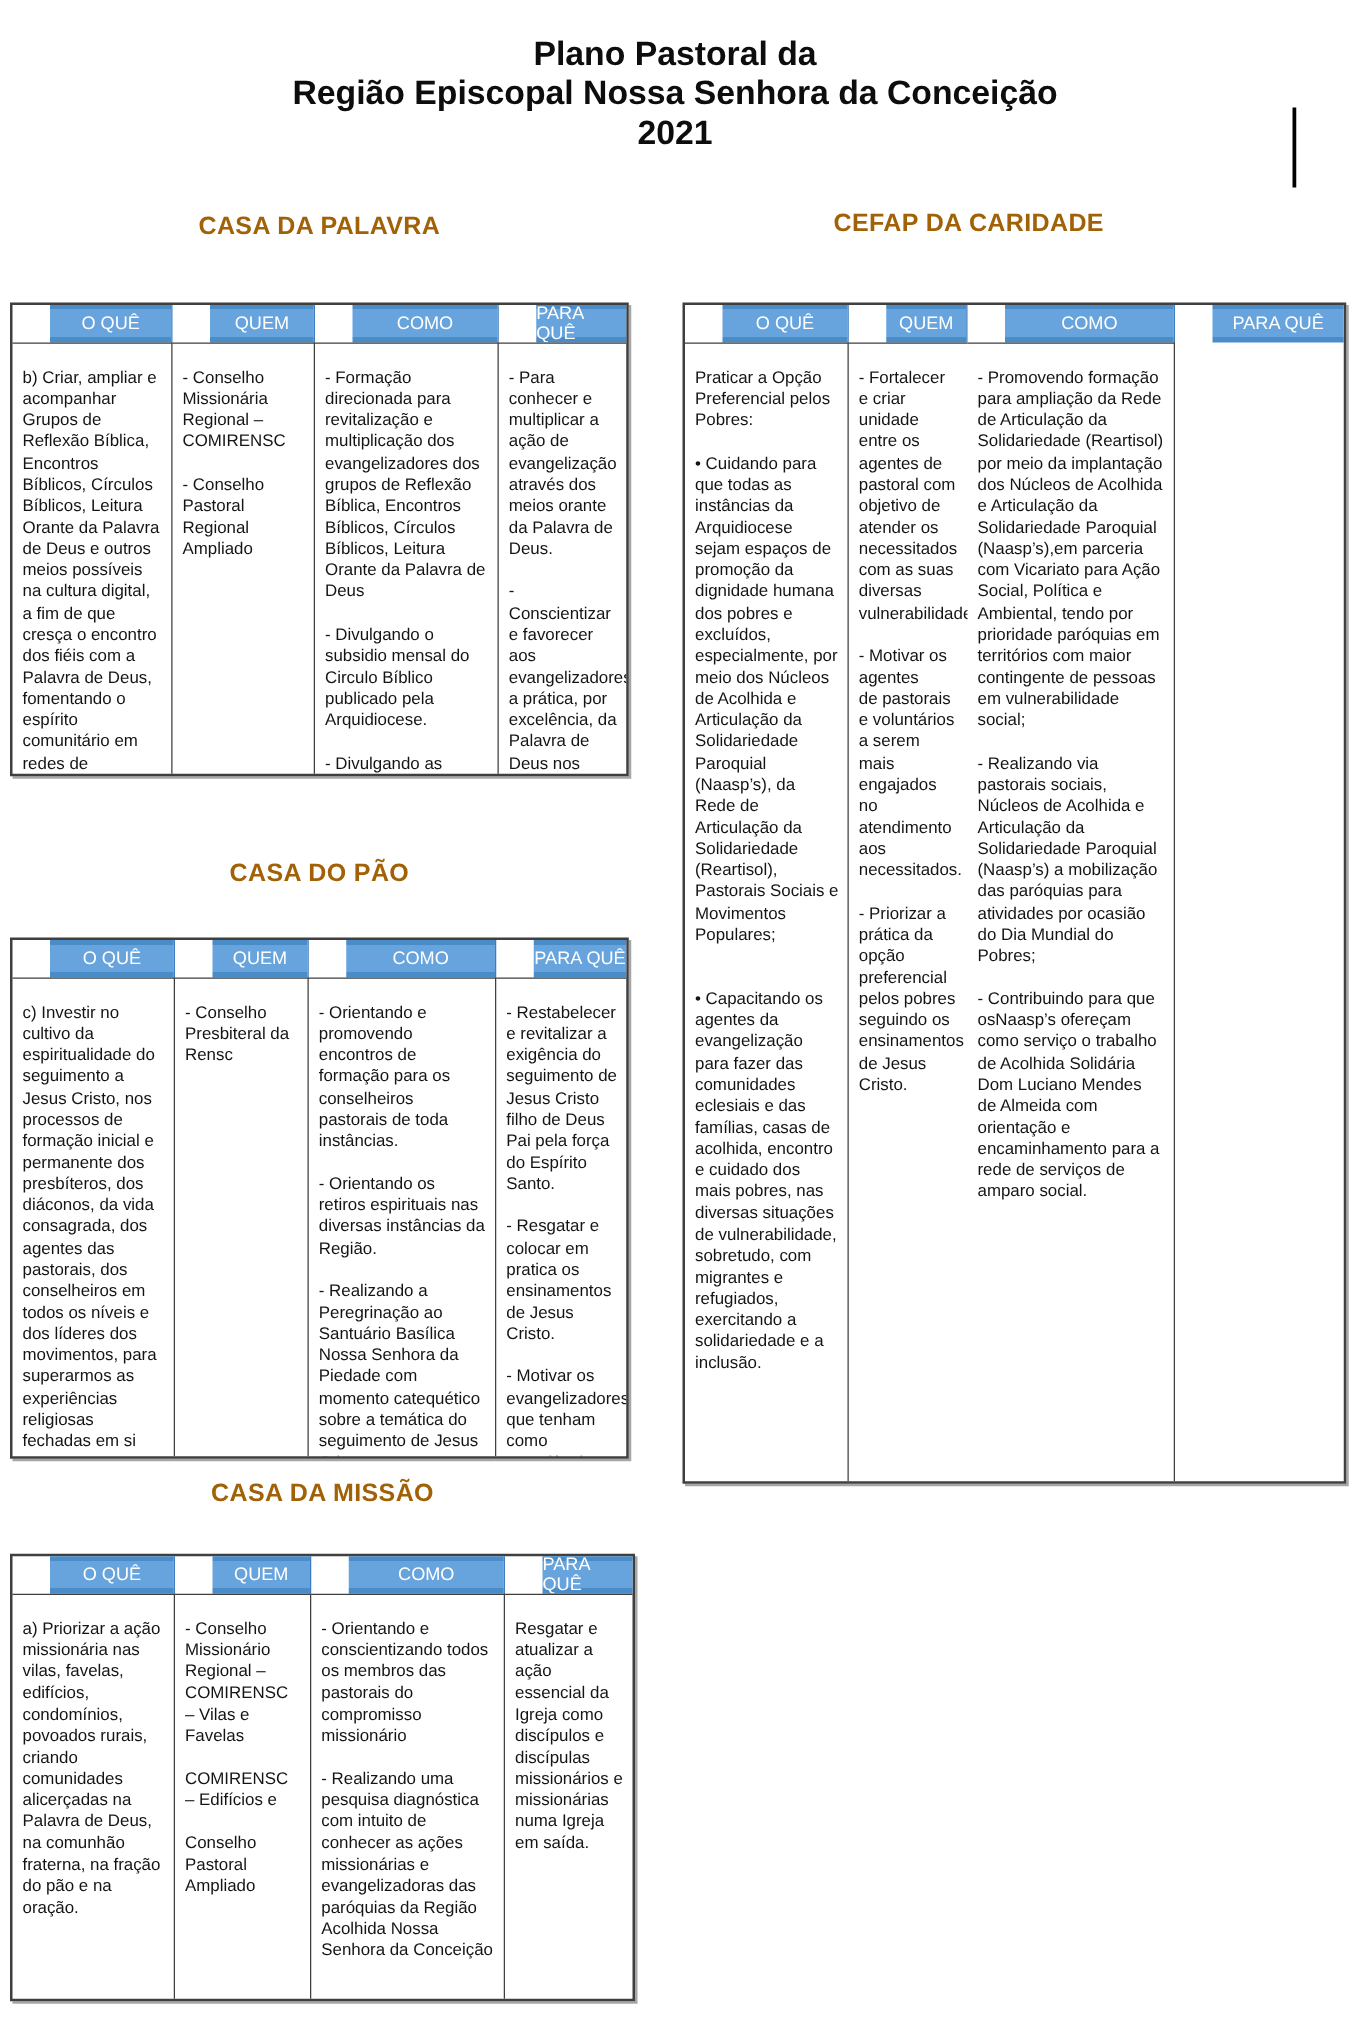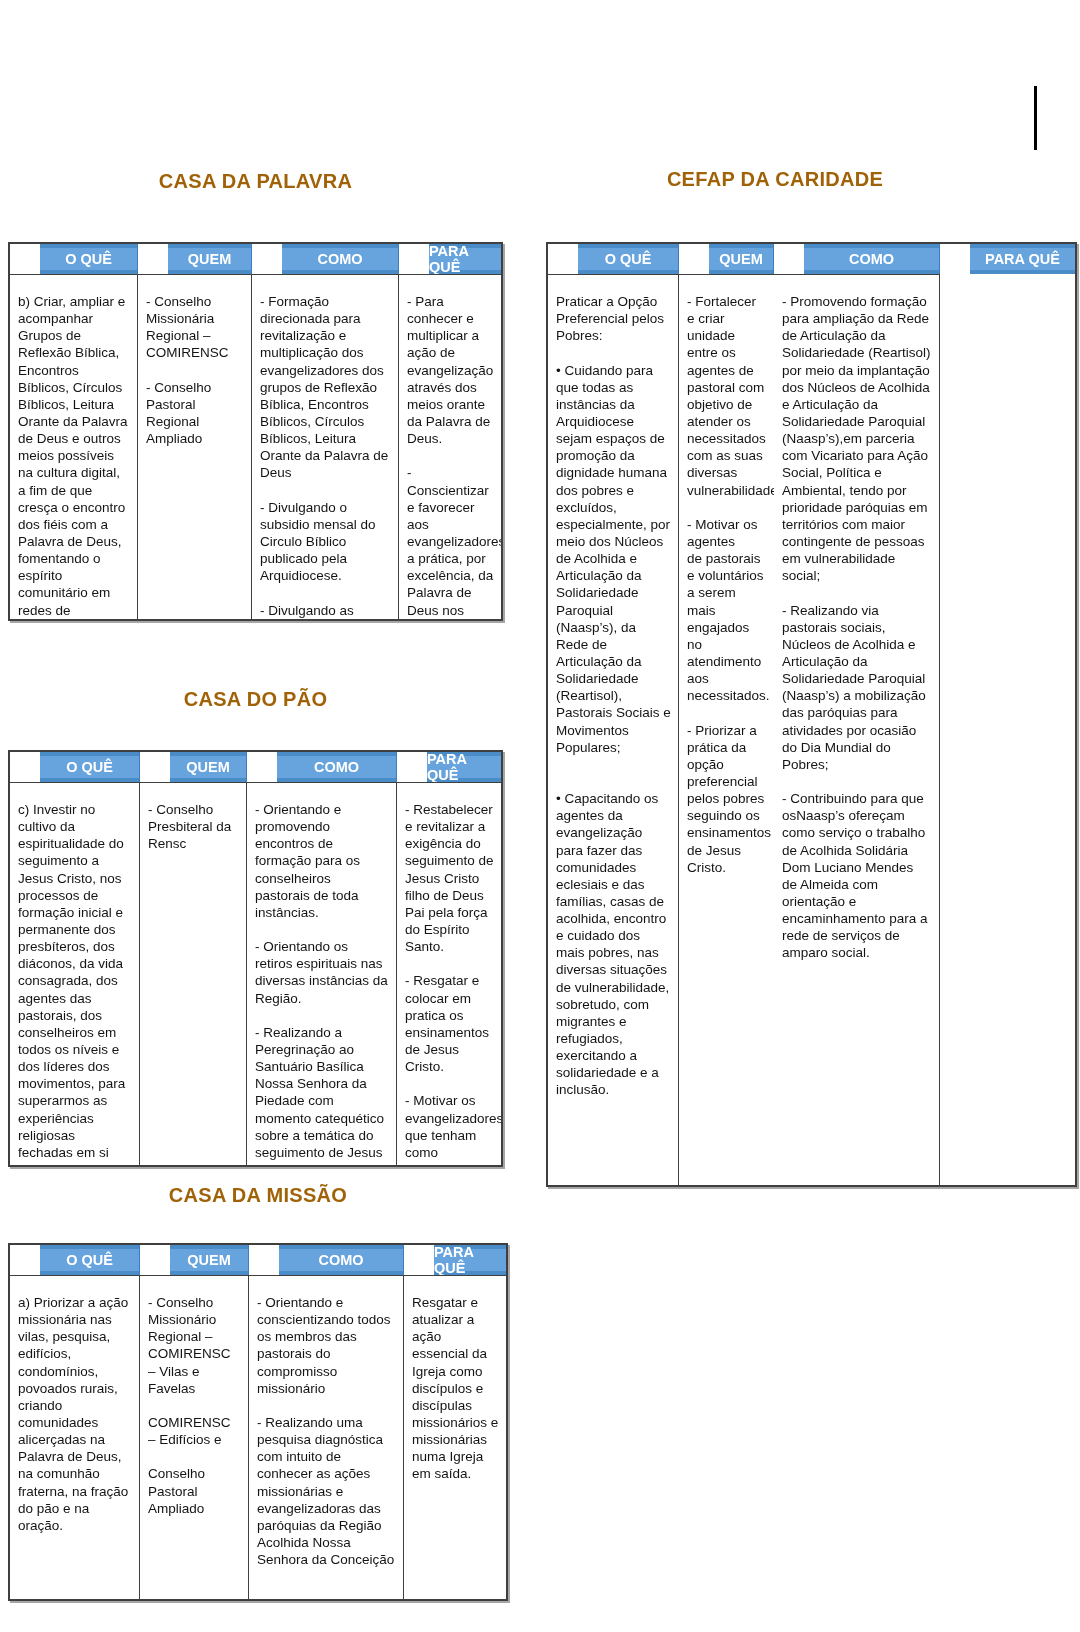--- a/index.html
+++ b/index.html
@@ -15,38 +15,43 @@
     position:absolute;font-weight:bold;font-size:20px;color:#a16207;
     text-align:center;letter-spacing:0.3px;white-space:nowrap;
   }
   .edge-line{position:absolute;left:1034px;top:86px;width:3px;height:64px;background:#000;}
   .tbl{
     position:absolute;display:grid;box-sizing:border-box;background:#fff;
     border:2px solid #3f3f3f;box-shadow:2px 2px 0 #a6a6a6;
   }
   .hcell{
     background:linear-gradient(180deg,#4a8cc7 0%,#4a8cc7 12%,#67a3dd 12%,#67a3dd 86%,#4a8cc7 86%,#4a8cc7 100%);
-    color:#ffffff;font-weight:bold;font-size:14.5px;
+    color:#ffffff;font-weight:normal;font-size:14.5px;
     display:flex;align-items:center;justify-content:center;
     border-right:1px solid #3d7dbf;overflow:hidden;margin-left:30px;
   }
   .hcell.last{border-right:none;}
   .bcell{
     border-top:1px solid #3f3f3f;border-right:1px solid #3f3f3f;
     padding:18px 7px 8px 8px;font-size:13.5px;line-height:1.27;
     white-space:pre-line;overflow:hidden;box-sizing:border-box;color:#141414;
   }
   .bcell.last{border-right:none;}
   .bcell.center{}
 </style>
 </head>
 <body>
 
 <div class="page">
 
+  <div class="doc-title">
+    <div>Plano Pastoral da</div>
+    <div>Região Episcopal Nossa Senhora da Conceição</div>
+    <div>2021</div>
+  </div>
 
   <div class="edge-line"></div>
 
   <div class="sec-heading" style="left:8px;width:495px;top:170px;">CASA DA PALAVRA</div>
 
   <div class="sec-heading" style="left:510px;width:530px;top:168px;">CEFAP DA CARIDADE</div>
 
   <div class="sec-heading" style="left:8px;width:495px;top:688px;">CASA DO PÃO</div>
 
   <div class="sec-heading" style="left:8px;width:500px;top:1184px;">CASA DA MISSÃO</div>
@@ -111,21 +116,21 @@
 - Resgatar e colocar em pratica os ensinamentos de Jesus Cristo.
 
 - Motivar os evangelizadores que tenham como experiência o seguimento de Jesus Cristo.</div>
   </div>
 
   <div class="tbl" style="left:8px;top:1243px;width:500px;height:358px;grid-template-columns:130px 109px 155px 1fr;grid-template-rows:30px 1fr;">
     <div class="hcell">O QUÊ</div>
     <div class="hcell">QUEM</div>
     <div class="hcell">COMO</div>
     <div class="hcell last">PARA QUÊ</div>
-    <div class="bcell">a)  Priorizar a ação missionária nas vilas, pesquisa, edifícios, condomínios, povoados rurais, criando comunidades alicerçadas na Palavra de Deus, na comunhão fraterna, na fração do pão e na oração.</div>
+    <div class="bcell">a)  Priorizar a ação missionária nas vilas, favelas, edifícios, condomínios, povoados rurais, criando comunidades alicerçadas na Palavra de Deus, na comunhão fraterna, na fração do pão e na oração.</div>
     <div class="bcell center">- Conselho Missionário Regional – COMIRENSC – Vilas e Favelas
 
 COMIRENSC – Edifícios e
 
 Conselho Pastoral Ampliado</div>
     <div class="bcell">- Orientando e conscientizando todos os membros das pastorais do compromisso missionário
 
 - Realizando uma pesquisa diagnóstica com intuito de conhecer as  ações missionárias e evangelizadoras das paróquias da  Região Acolhida Nossa Senhora da Conceição</div>
     <div class="bcell last">Resgatar e atualizar a ação essencial da Igreja como discípulos e discípulas missionários e missionárias numa Igreja em saída.</div>
   </div>

